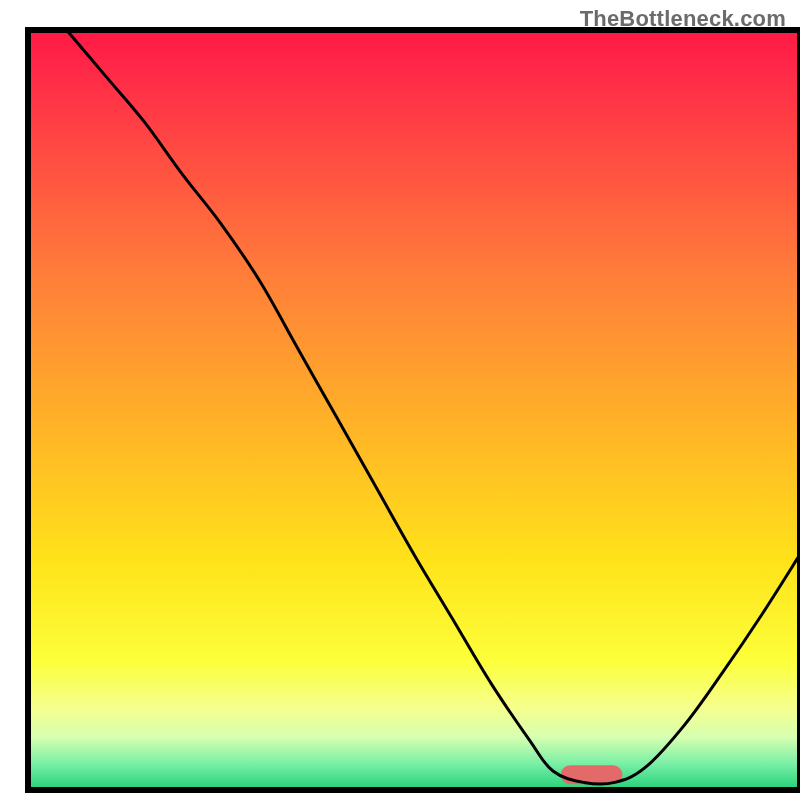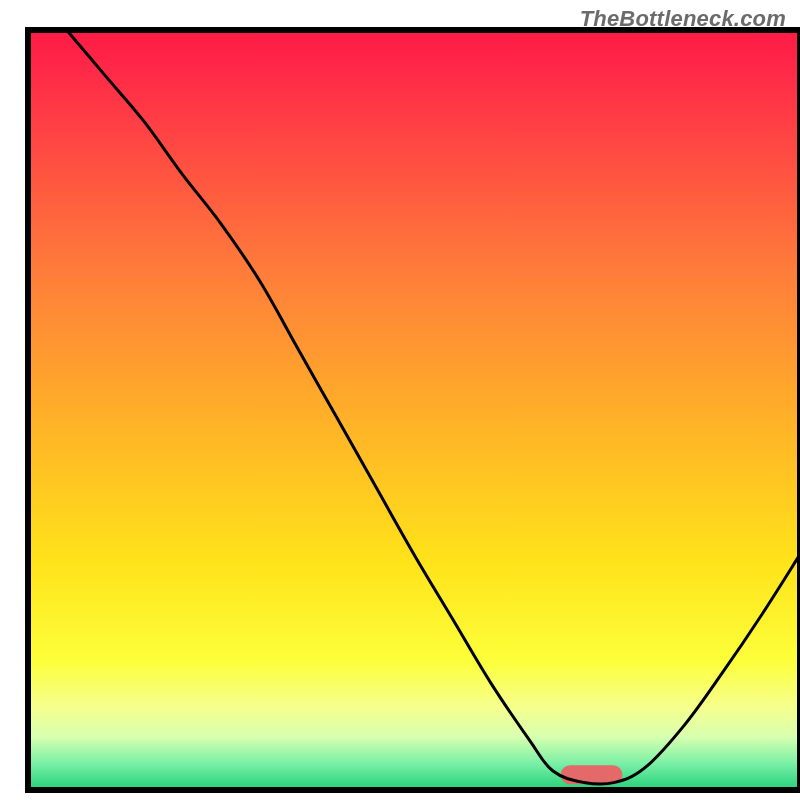--- a/index.html
+++ b/index.html
@@ -8,21 +8,20 @@
     width: 800px;
     height: 800px;
     overflow: hidden;
     background: #fff;
     font-family: Arial, Helvetica, sans-serif;
   }
   .container {
     position: relative;
     width: 800px;
     height: 800px;
-    font-style: italic;
   }
   .watermark {
     position: absolute;
     top: 6px;
     right: 14px;
     font-size: 22px;
     font-weight: 600;
     color: #6b6b6b;
     letter-spacing: 0.2px;
     z-index: 10;

